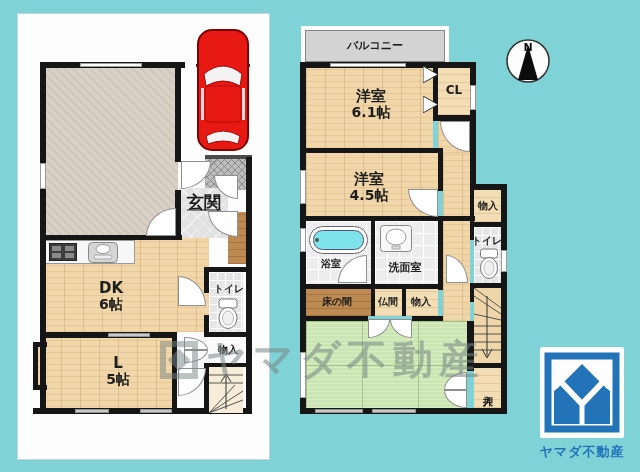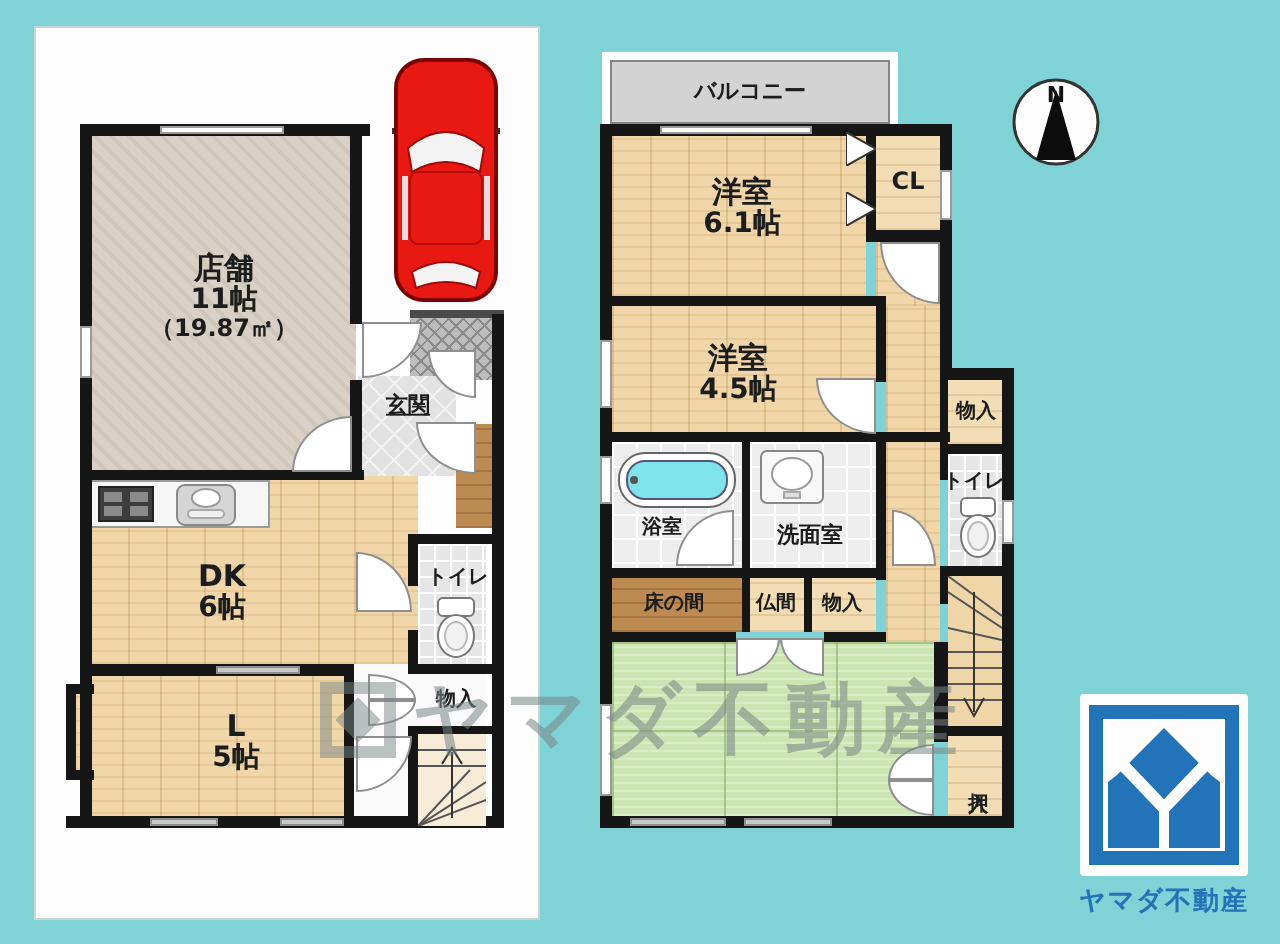--- a/index.html
+++ b/index.html
@@ -133,26 +133,21 @@
     <rect x="0" y="36" width="4" height="3" fill="#333"></rect>
       <rect x="50" y="36" width="4" height="3" fill="#333"></rect>
     <rect x="2" y="2" width="50" height="120" rx="14" fill="#e81812" stroke="#7c0000" stroke-width="2"></rect>
     <path d="M8 46 Q27 30 46 46 L44 58 Q27 48 10 58 Z" fill="#f3f3f3" stroke="#9c0a0a"></path>
     <rect x="9" y="58" width="36" height="36" rx="4" fill="#e81812" stroke="#b40c0c"></rect>
     <path d="M10 108 Q27 98 44 108 L42 116 Q27 110 12 116 Z" fill="#f3f3f3" stroke="#9c0a0a"></path>
     <rect x="5" y="60" width="3" height="32" fill="#f3d9d9"></rect>
       <rect x="46" y="60" width="3" height="32" fill="#f3d9d9"></rect>
   </svg>
 
-  <div class="lbl" style="left:112px;top:149px;font-size:15px;">
-    <div>店舗</div>
-    <div style="font-size:14px;">11帖</div>
-    <div style="font-size:12px;">（19.87㎡）</div>
-  </div>
-  <div class="lbl" style="left:204px;top:203px;font-size:11px;text-decoration:underline;">玄関</div>
+  <div class="lbl" style="left:204px;top:203px;font-size:17px;text-decoration:underline;">玄関</div>
   <div class="lbl" style="left:111px;top:296px;font-size:15px;">
     <div>DK</div>
     <div style="font-size:14px;">6帖</div>
   </div>
   <div class="lbl" style="left:118px;top:371px;font-size:15px;">
     <div>L</div>
     <div style="font-size:14px;">5帖</div>
   </div>
   <div class="lbl" style="left:229px;top:289px;font-size:10px;">トイレ</div>
   <div class="lbl" style="left:228px;top:350px;font-size:10px;">物入</div>

